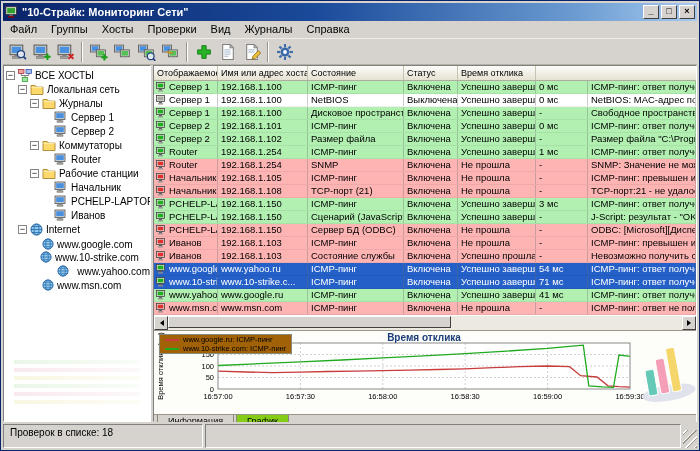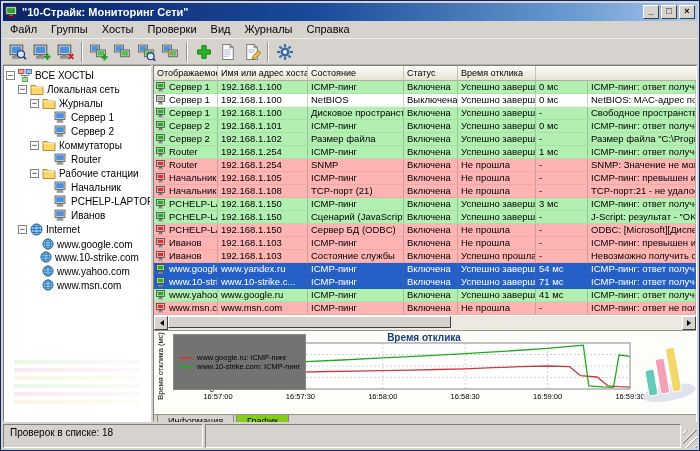--- a/index.html
+++ b/index.html
@@ -45,21 +45,21 @@
   
   .hscroll{flex:0 0 14px;display:flex;background:#eceae0;border-top:1px solid #fff;}
   .sb-btn{flex:0 0 14px;height:14px;background:#d6d3ce;border:1px solid;border-color:#fff #404040 #404040 #fff;display:flex;align-items:center;justify-content:center;}
   .arr-left{width:0;height:0;border:3px solid transparent;border-right:4px solid #000;margin-right:2px;}
   .arr-right{width:0;height:0;border:3px solid transparent;border-left:4px solid #000;margin-left:2px;}
   .sb-track{flex:1;position:relative;}
   .sb-thumb{position:absolute;left:0;top:0;width:55%;height:12px;background:#d6d3ce;border:1px solid;border-color:#fff #404040 #404040 #fff;}
   
   .chart-panel{flex:0 0 84px;position:relative;background:#fdfdfa;border-top:1px solid #9a968a;}
   .chart-title{position:absolute;left:64px;width:412px;top:1px;text-align:center;font-size:10px;font-weight:bold;color:#1c3e7a;z-index:2;}
-  .chart-legend{position:absolute;left:19px;top:3px;background:#737373;border:1px solid #8a8a7a;padding:18px 5px;z-index:3;}
+  .chart-legend{position:absolute;left:5px;top:3px;background:#a16207;border:1px solid #8a8a7a;padding:0 5px;z-index:3;}
   .leg-entry{display:flex;align-items:center;gap:4px;font-size:7.5px;line-height:9px;white-space:nowrap;}
   .leg-marker{width:14px;height:0;border-top:2px solid #000;}
   #chart-svg{display:block;}
   
   .tabs{flex:0 0 15px;display:flex;gap:2px;background:#d6d3ce;padding:0 0 0 3px;border-top:1px solid #9a968a;}
   .tab{height:14px;line-height:12px;font-size:9px;padding:0 10px;background:#d6d3ce;border:1px solid #8a8678;border-top:none;border-radius:0 0 3px 3px;}
   .tab.active{background:#84cc16;}
   
   .statusbar{flex:0 0 20px;display:flex;align-items:flex-end;gap:2px;padding-top:2px;background:#d6d3ce;}
   .status-cell{height:24px;border:1px solid;border-color:#808080 #fff #fff #808080;padding:0 6px;font-size:10px;line-height:16px;white-space:nowrap;overflow:hidden;}
@@ -381,21 +381,21 @@
             <span class="tspacer"></span>
             <span class="icn">
               <svg width="12" height="12" viewBox="0 0 13 13">
                 <circle cx="6.5" cy="6.5" r="5.5" fill="#8cc8f0" stroke="#2060a0"></circle>
                 <ellipse cx="6.5" cy="6.5" rx="2.5" ry="5.5" fill="none" stroke="#2060a0" stroke-width="0.7"></ellipse>
                 <path d="M1 6.5h11M1.8 3.5h9.4M1.8 9.5h9.4" stroke="#2060a0" stroke-width="0.7" fill="none"></path>
               </svg>
             </span>
             <span>www.10-strike.com</span>
           </div>
-          <div class="tree-row" style="padding-left: 26px;">
+          <div class="tree-row" style="padding-left: 36px; justify-content: space-between;">
             <span class="tspacer"></span>
             <span class="icn">
               <svg width="12" height="12" viewBox="0 0 13 13">
                 <circle cx="6.5" cy="6.5" r="5.5" fill="#8cc8f0" stroke="#2060a0"></circle>
                 <ellipse cx="6.5" cy="6.5" rx="2.5" ry="5.5" fill="none" stroke="#2060a0" stroke-width="0.7"></ellipse>
                 <path d="M1 6.5h11M1.8 3.5h9.4M1.8 9.5h9.4" stroke="#2060a0" stroke-width="0.7" fill="none"></path>
               </svg>
             </span>
             <span>www.yahoo.com</span>
           </div>
@@ -694,21 +694,21 @@
               <span class="icn">
                 <svg width="11" height="11" viewBox="0 0 11 11">
                   <rect x="0.5" y="0.5" width="8" height="6" fill="#e8e8e0" stroke="#404040" stroke-width="0.8"></rect>
                   <rect x="1.6" y="1.6" width="5.8" height="3.8" fill="#20b020"></rect>
                   <rect x="3" y="7" width="3" height="1" fill="#606060"></rect>
                   <rect x="2" y="8.2" width="5" height="1.3" fill="#909090"></rect>
                 </svg>
               </span>
               <span>www.google.c...</span>
             </div>
-            <div class="cell">www.yandex.ru</div>
+            <div class="cell">www.yahoo.ru</div>
             <div class="cell">ICMP-пинг</div>
             <div class="cell">Включена</div>
             <div class="cell">Успешно заверши...</div>
             <div class="cell">54 мс</div>
             <div class="cell">ICMP-пинг: ответ получен...</div>
           </div>
           <div class="trow selected">
             <div class="cell first">
               <span class="icn">
                 <svg width="11" height="11" viewBox="0 0 11 11">

